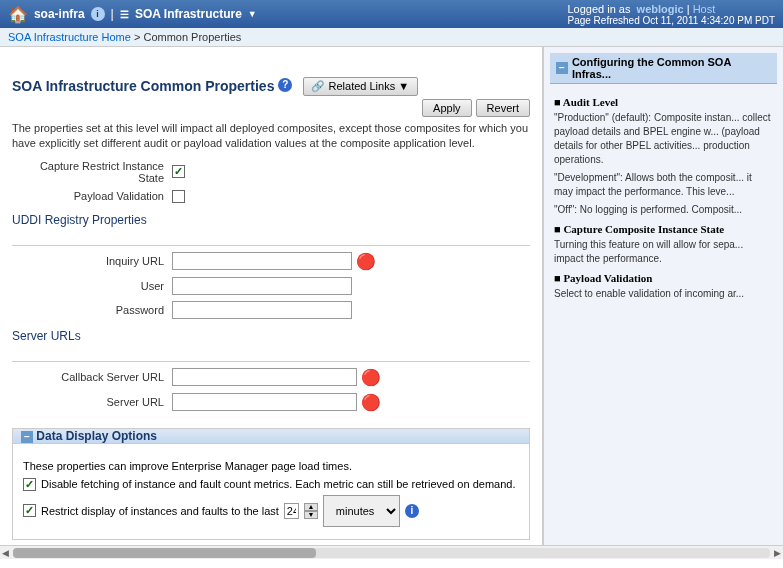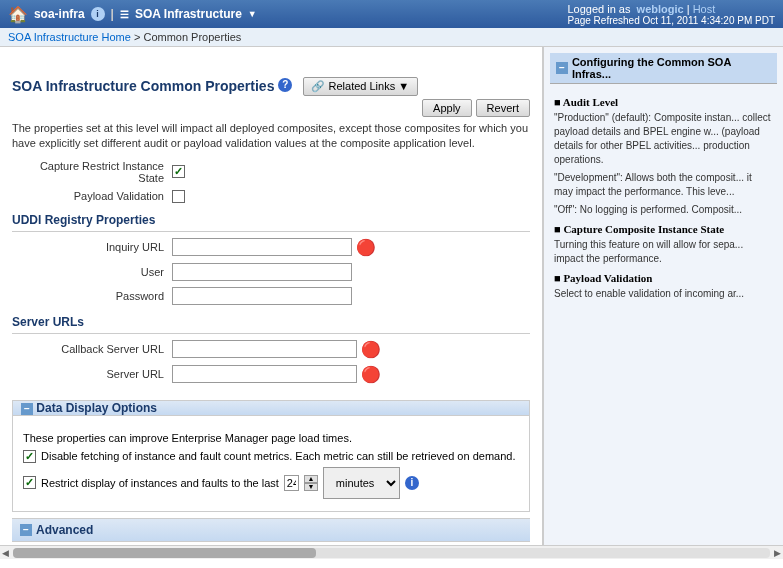--- a/index.html
+++ b/index.html
@@ -72,21 +72,21 @@
     }
 
     .desc-text { font-size: 11px; color: #333; margin-bottom: 8px; line-height: 1.4; }
 
     
     .form-row { display: flex; align-items: center; margin-bottom: 6px; }
     .form-label { width: 160px; text-align: right; padding-right: 8px; font-size: 11px; color: #333; }
     .form-control select { font-size: 11px; padding: 1px; border: 1px solid #999; background: #fff; }
 
     
-    .section-header { font-size: 12px; font-weight: bold; color: #1a3a6b; margin: 10px 0 6px 0; border-bottom: 1px solid #ccc; padding-bottom: 4px; }
+    .section-header { font-size: 12px; font-weight: normal; color: #1a3a6b; margin: 10px 0 6px 0; border-bottom: 1px solid #ccc; padding-bottom: 18px; }
 
     
     .text-input { border: 1px solid #999; padding: 2px 4px; font-size: 11px; width: 180px; }
     .text-input-wide { border: 1px solid #999; padding: 2px 4px; font-size: 11px; width: 185px; }
 
     
     .input-with-icon { display: flex; align-items: center; gap: 4px; }
 
     
     .right-panel {

